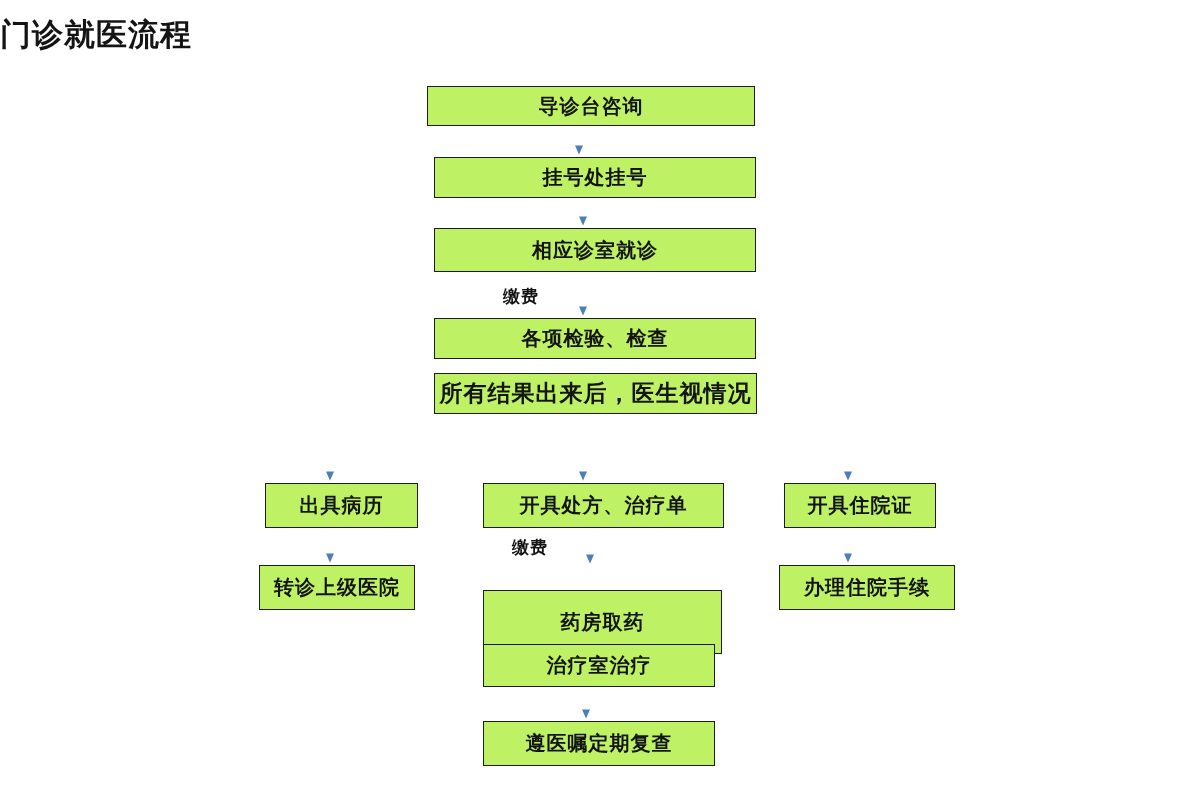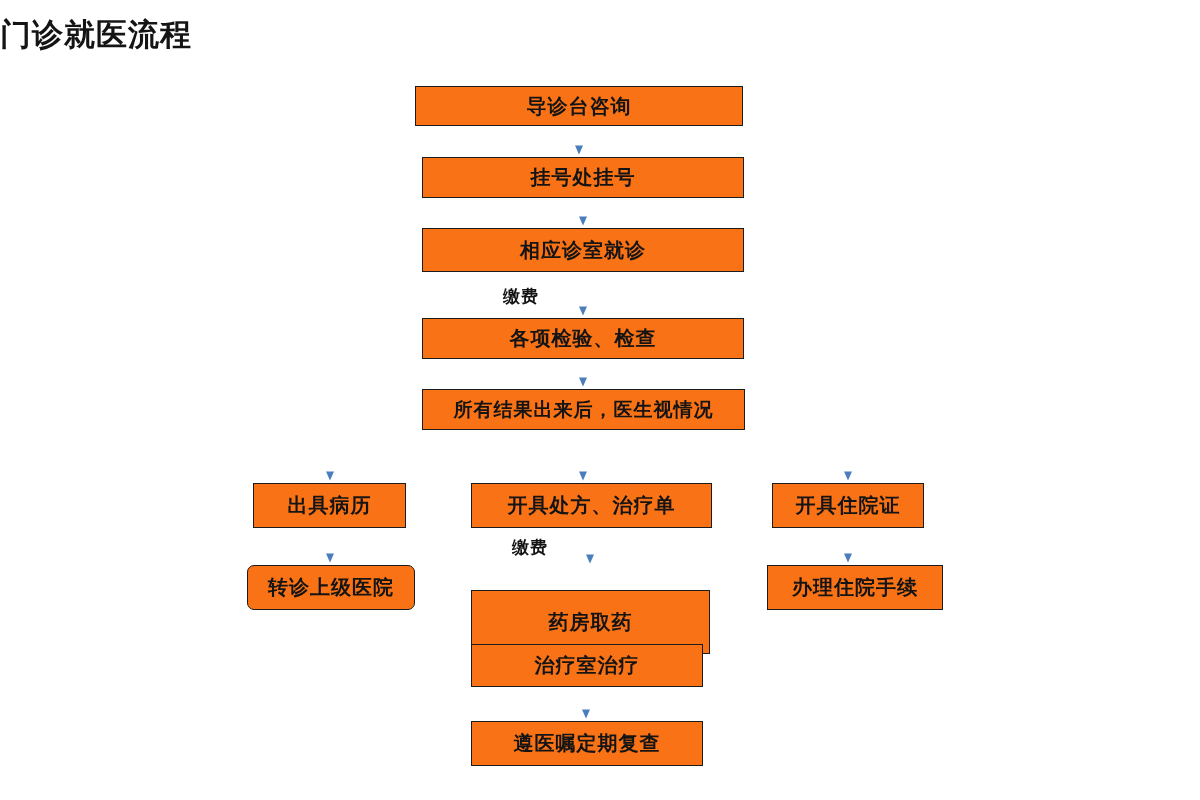--- a/index.html
+++ b/index.html
@@ -34,30 +34,31 @@
     font-weight: bold;
     letter-spacing: 1px;
     color: #141414;
     font-family: "Liberation Serif", "DejaVu Serif", serif;
   }
 
   .node {
     position: absolute;
     box-sizing: border-box;
     border: 1.5px solid #1c1c1c;
-    background: #f97316;
+    background: #bef264;
     display: flex;
     align-items: center;
     justify-content: center;
     font-size: 20px;
     font-weight: bold;
     color: #141414;
     letter-spacing: 1px;
     white-space: nowrap;
     font-family: "Liberation Serif", "DejaVu Serif", serif;
+    margin-left: 12px;
   }
 
   .edge-label {
     position: absolute;
     font-size: 17px;
     font-weight: bold;
     color: #141414;
     letter-spacing: 1px;
     white-space: nowrap;
     font-family: "Liberation Serif", "DejaVu Serif", serif;
@@ -150,27 +151,27 @@
 
     <g>
       <line x1="586" y1="690" x2="586" y2="714" stroke="url(#shaftgrad)" stroke-width="9" marker-end="url(#arrowhead)"></line>
     </g>
   </svg>
 
   <div class="node" style="left:415px;top:86px;width:328px;height:40px;">导诊台咨询</div>
   <div class="node" style="left:422px;top:157px;width:322px;height:41px;">挂号处挂号</div>
   <div class="node" style="left:422px;top:228px;width:322px;height:44px;">相应诊室就诊</div>
   <div class="node" style="left:422px;top:318px;width:322px;height:41px;">各项检验、检查</div>
-  <div class="node" style="left:422px;top:389px;width:323px;height:41px;font-size:19px;">所有结果出来后，医生视情况</div>
+  <div class="node" style="left:422px;top:373px;width:323px;height:41px;font-size:23px;">所有结果出来后，医生视情况</div>
 
   <div class="node" style="left:253px;top:483px;width:153px;height:45px;">出具病历</div>
   <div class="node" style="left:471px;top:483px;width:241px;height:45px;text-align:center;">开具处方、治疗单</div>
   <div class="node" style="left:772px;top:483px;width:152px;height:45px;">开具住院证</div>
 
-  <div class="node" style="left:247px;top:565px;width:168px;height:45px;border-radius:7px;">转诊上级医院</div>
+  <div class="node" style="left:247px;top:565px;width:156px;height:45px;">转诊上级医院</div>
   <div class="node" style="left:471px;top:590px;width:239px;height:64px;">药房取药</div>
   <div class="node" style="left:767px;top:565px;width:176px;height:45px;">办理住院手续</div>
 
   <div class="node" style="left:471px;top:644px;width:232px;height:43px;">治疗室治疗</div>
   <div class="node" style="left:471px;top:721px;width:232px;height:45px;">遵医嘱定期复查</div>
 
   <div class="edge-label" style="left:503px;top:285px;">缴费</div>
   <div class="edge-label" style="left:512px;top:536px;">缴费</div>
 
 </div>

